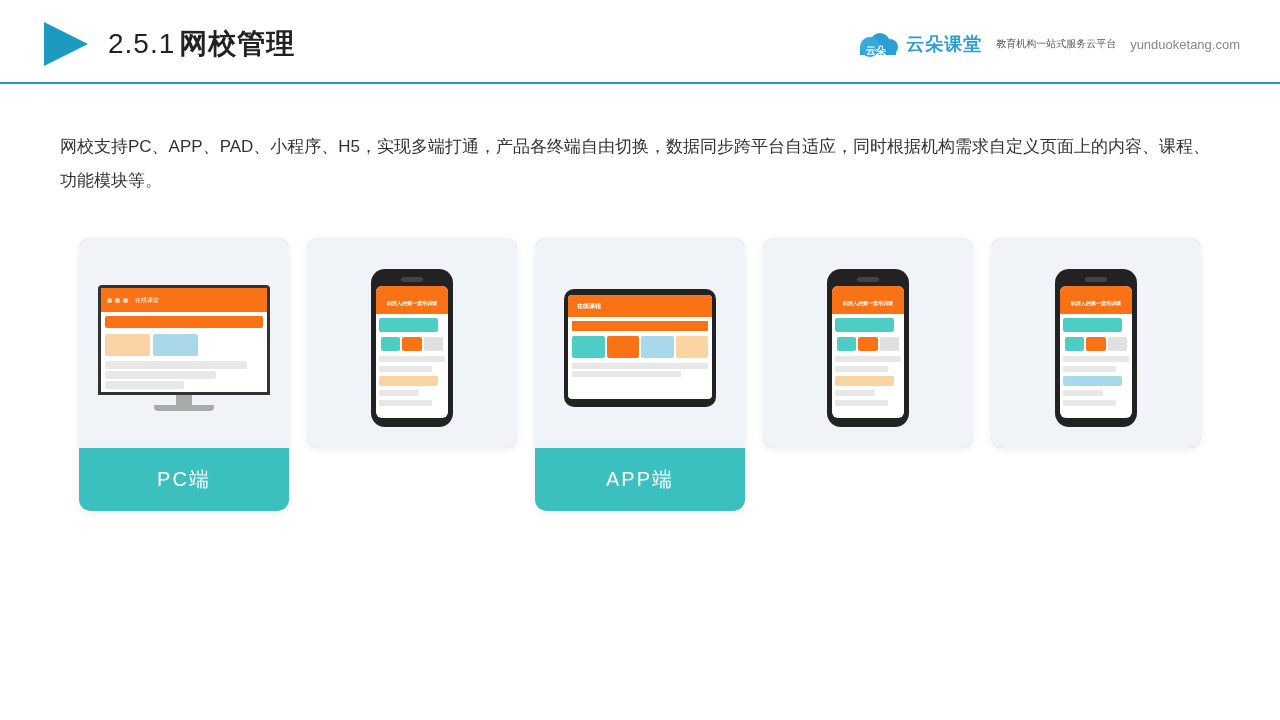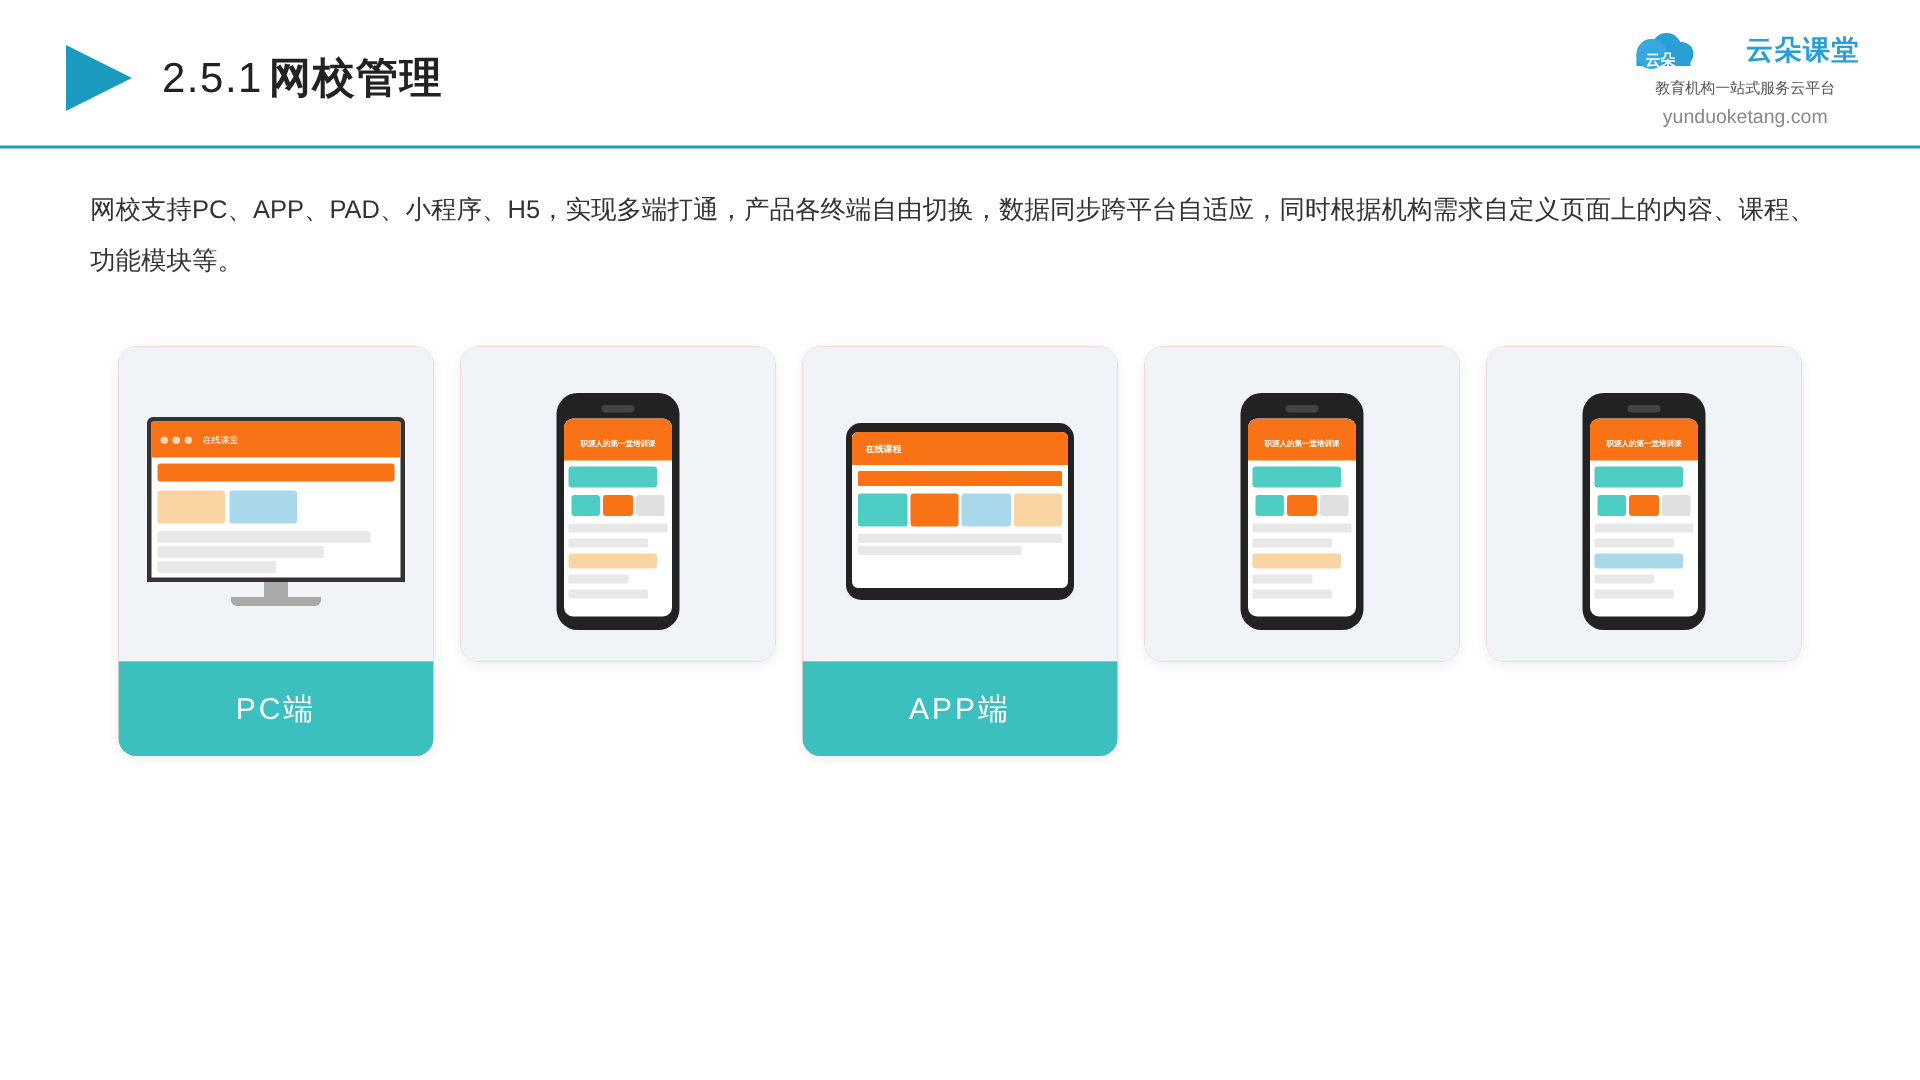--- a/index.html
+++ b/index.html
@@ -36,54 +36,53 @@
       letter-spacing: 1px;
     }
     .page-title .num {
       font-weight: 400;
       margin-right: 4px;
     }
 
     
     .logo-area {
       display: flex;
-      flex-direction: column;
-      align-items: center;
-      gap: 4px;
+      flex-direction: row;
+      align-items: center;
+      gap: 14px;
     }
     .logo-cloud {
       display: flex;
       align-items: center;
       gap: 6px;
     }
     .cloud-icon-svg {
       width: 44px;
       height: 30px;
     }
     .logo-text {
       font-size: 18px;
       font-weight: 700;
       color: #2a9fd6;
       letter-spacing: 1px;
-      margin-left: 27px;
     }
     .logo-sub {
       font-size: 10px;
       color: #555;
       text-align: center;
     }
     .logo-url {
       font-size: 13px;
       color: #888;
       text-align: left;
     }
 
     
     .description {
-      padding: 24px 60px 10px 60px;
+      padding: 46px 60px 10px 60px;
       font-size: 17px;
       color: #333;
       line-height: 2.0;
     }
 
     
     .cards-container {
       display: flex;
       justify-content: center;
       align-items: flex-start;

